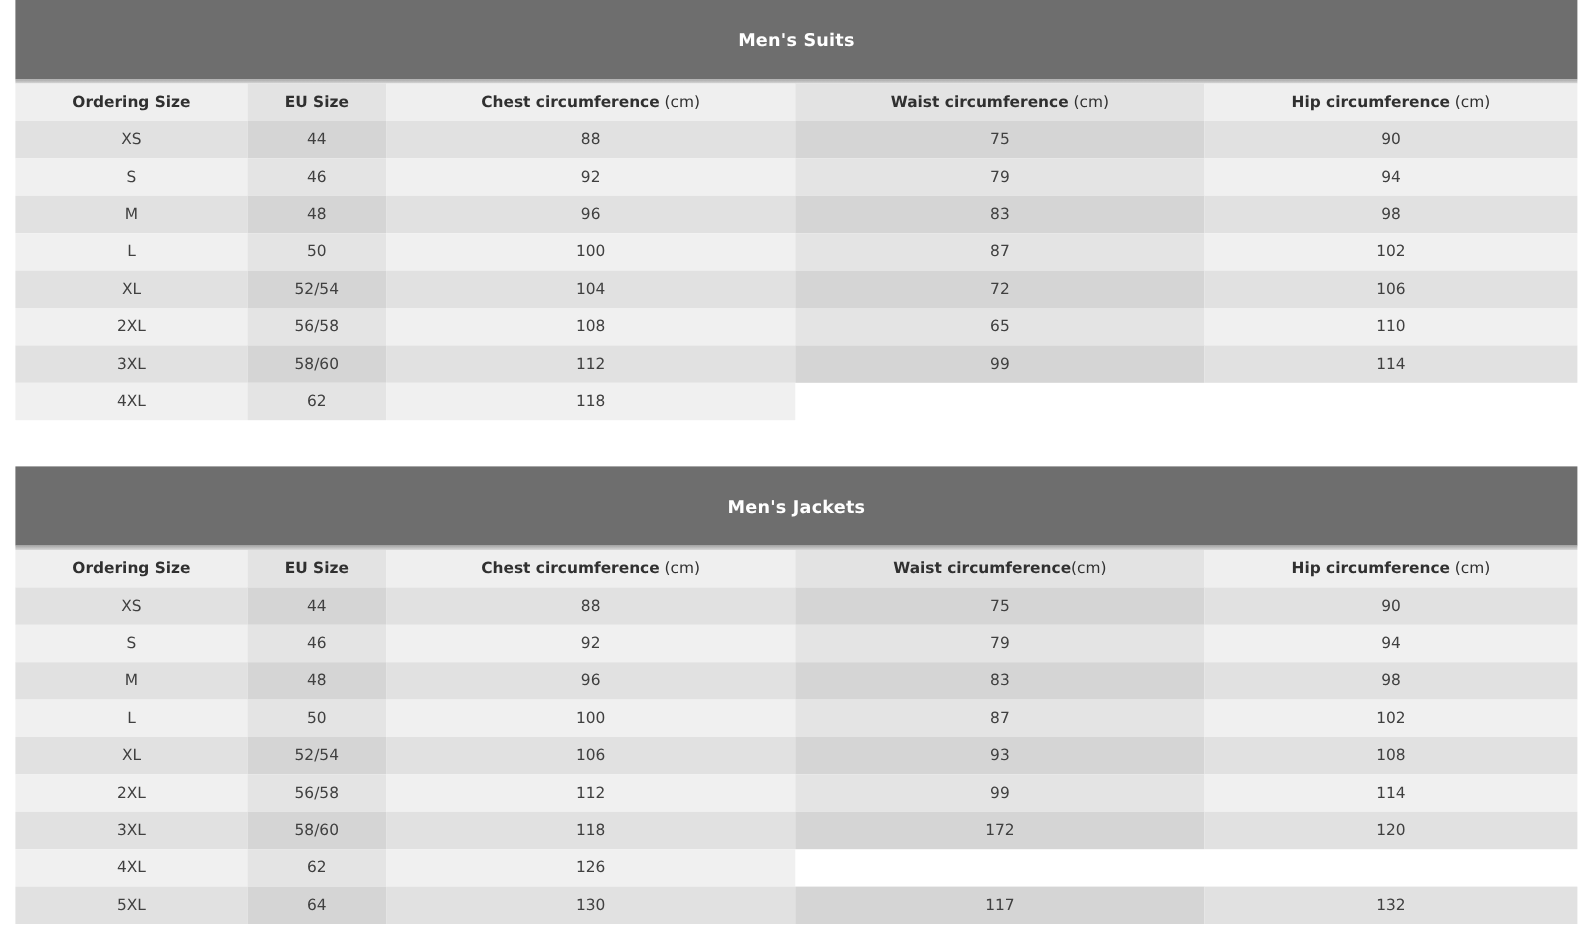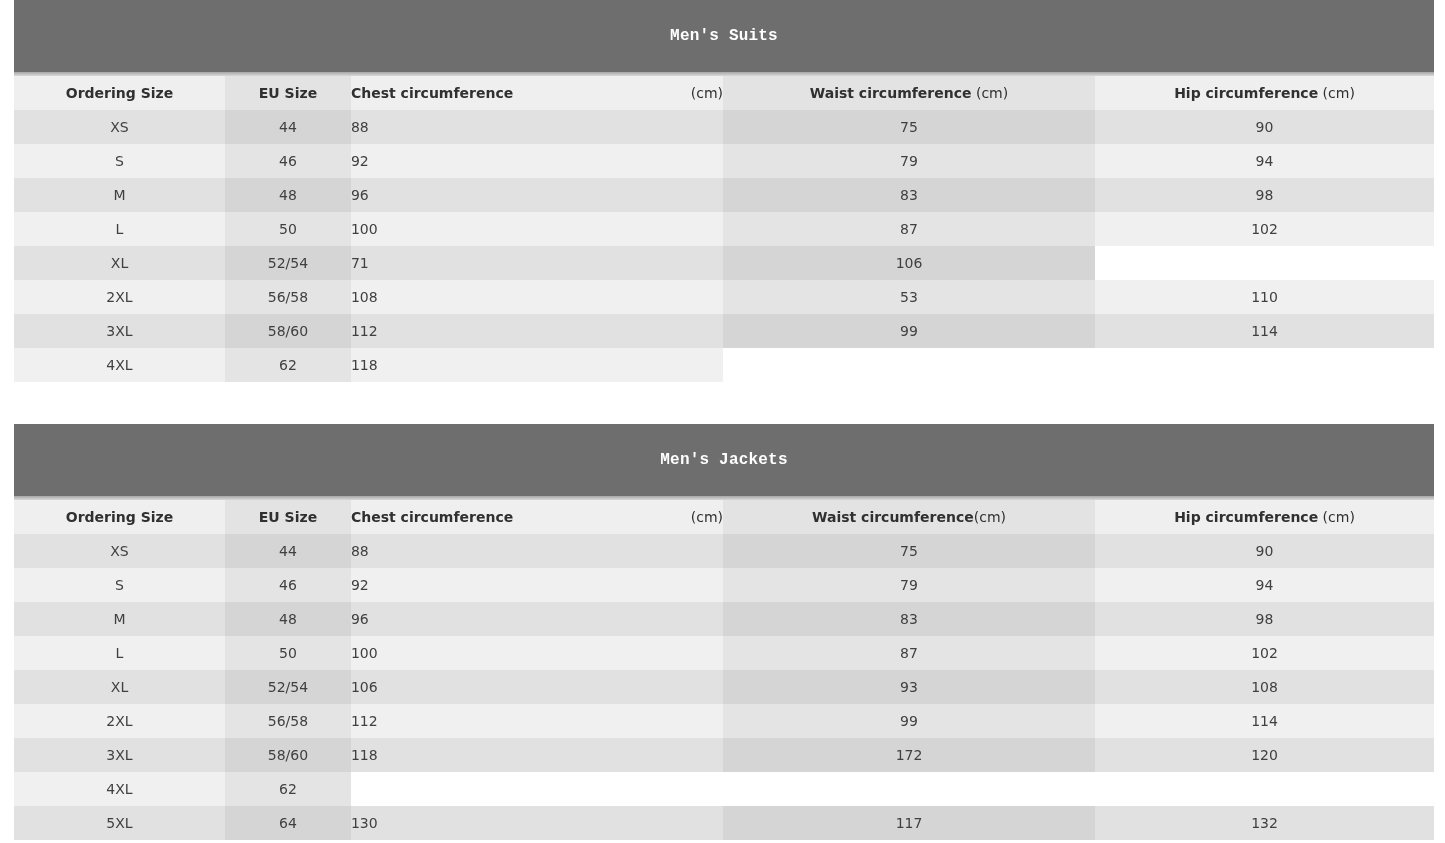--- a/index.html
+++ b/index.html
@@ -17,21 +17,20 @@
   }
   .size-table { width: 1420px; }
   .size-table + .size-table { margin-top: 42px; }
 
   .title-bar {
     height: 72px;
     background: var(--title-bar, #6e6e6e);
     display: flex;
     align-items: center;
     justify-content: center;
-    font-family: Liberation Mono, monospace;
   }
   .title-text {
     color: var(--title-text, #ffffff);
     font-size: 16px;
     font-weight: bold;
     letter-spacing: 0.2px;
   }
   .title-shadow {
     height: 4px;
     background: linear-gradient(to bottom, #a6a6a6, #d9d9d9);
@@ -47,21 +46,21 @@
     display: flex;
     align-items: center;
     justify-content: center;
     height: 100%;
     font-size: 14px;
     color: var(--body-text, #404040);
     white-space: nowrap;
   }
   .cell:nth-child(1) { width: 14.86%; }
   .cell:nth-child(2) { width: 8.87%;  }
-  .cell:nth-child(3) { width: 26.20%; justify-content: space-between; }
+  .cell:nth-child(3) { width: 26.20%; }
   .cell:nth-child(4) { width: 26.20%; }
   .cell:nth-child(5) { width: 23.87%; }
 
   
   .row.header .cell            { background: var(--header-bg, #efefef); font-weight: bold; color: var(--header-text, #303030); }
   .row.header .cell:nth-child(even) { background: var(--header-bg-alt, #e3e3e3); }
   .row.dark  .cell             { background: var(--row-dark, #e1e1e1); }
   .row.dark  .cell:nth-child(even)  { background: var(--row-dark-alt, #d5d5d5); }
   .row.light .cell             { background: var(--row-light, #f0f0f0); }
   .row.light .cell:nth-child(even)  { background: var(--row-light-alt, #e4e4e4); }
@@ -124,28 +123,29 @@
         <div class="row light">
           <div class="cell">L</div>
           <div class="cell">50</div>
           <div class="cell">100</div>
           <div class="cell">87</div>
           <div class="cell">102</div>
         </div>
         <div class="row dark">
           <div class="cell">XL</div>
           <div class="cell">52/54</div>
-          <div class="cell">71</div>
+          <div class="cell">104</div>
+          <div class="cell">72</div>
           <div class="cell">106</div>
         </div>
         <div class="row light">
           <div class="cell">2XL</div>
           <div class="cell">56/58</div>
           <div class="cell">108</div>
-          <div class="cell">53</div>
+          <div class="cell">65</div>
           <div class="cell">110</div>
         </div>
         <div class="row dark">
           <div class="cell">3XL</div>
           <div class="cell">58/60</div>
           <div class="cell">112</div>
           <div class="cell">99</div>
           <div class="cell">114</div>
         </div>
         <div class="row light">
@@ -227,20 +227,21 @@
         <div class="row dark">
           <div class="cell">3XL</div>
           <div class="cell">58/60</div>
           <div class="cell">118</div>
           <div class="cell">172</div>
           <div class="cell">120</div>
         </div>
         <div class="row light">
           <div class="cell">4XL</div>
           <div class="cell">62</div>
+          <div class="cell">126</div>
         </div>
         <div class="row dark">
           <div class="cell">5XL</div>
           <div class="cell">64</div>
           <div class="cell">130</div>
           <div class="cell">117</div>
           <div class="cell">132</div>
         </div>
       </div>
   </section>

